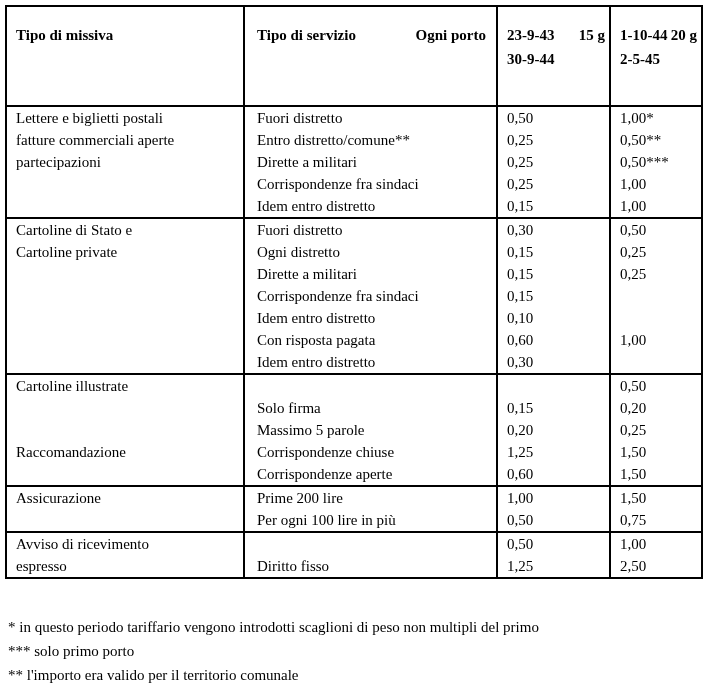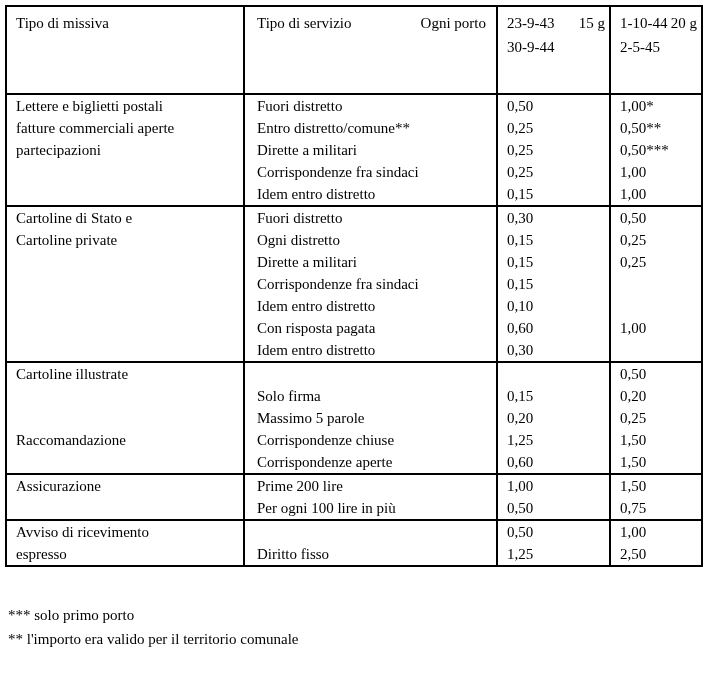--- a/index.html
+++ b/index.html
@@ -36,22 +36,22 @@
     text-align: left;
     vertical-align: top;
     white-space: nowrap;
     overflow: hidden;
   }
   th:first-child, td:first-child { border-left: none; }
   td:nth-child(2), th:nth-child(2) { padding-left: 12px; }
 
   thead th {
     height: 78px;
-    font-weight: normal;
-    padding-top: 4px;
+    font-weight: bold;
+    padding-top: 16px;
     padding-bottom: 4px;
     line-height: 24px;
   }
   .th-flex {
     display: flex;
     justify-content: space-between;
     height: 100%;
   }
   .ogni-porto {
     text-align: right;
@@ -246,17 +246,18 @@
         <tr>
           <td>espresso</td>
           <td>Diritto fisso</td>
           <td>1,25</td>
           <td>2,50</td>
         </tr>
       </tbody>
     </table>
 
   <div class="footnotes">
+    <div>* in questo periodo tariffario vengono introdotti scaglioni di peso non multipli del primo</div>
     <div>*** solo primo porto</div>
     <div>** l'importo era valido per il territorio comunale</div>
   </div>
 
 </div>
 
 </body></html>

